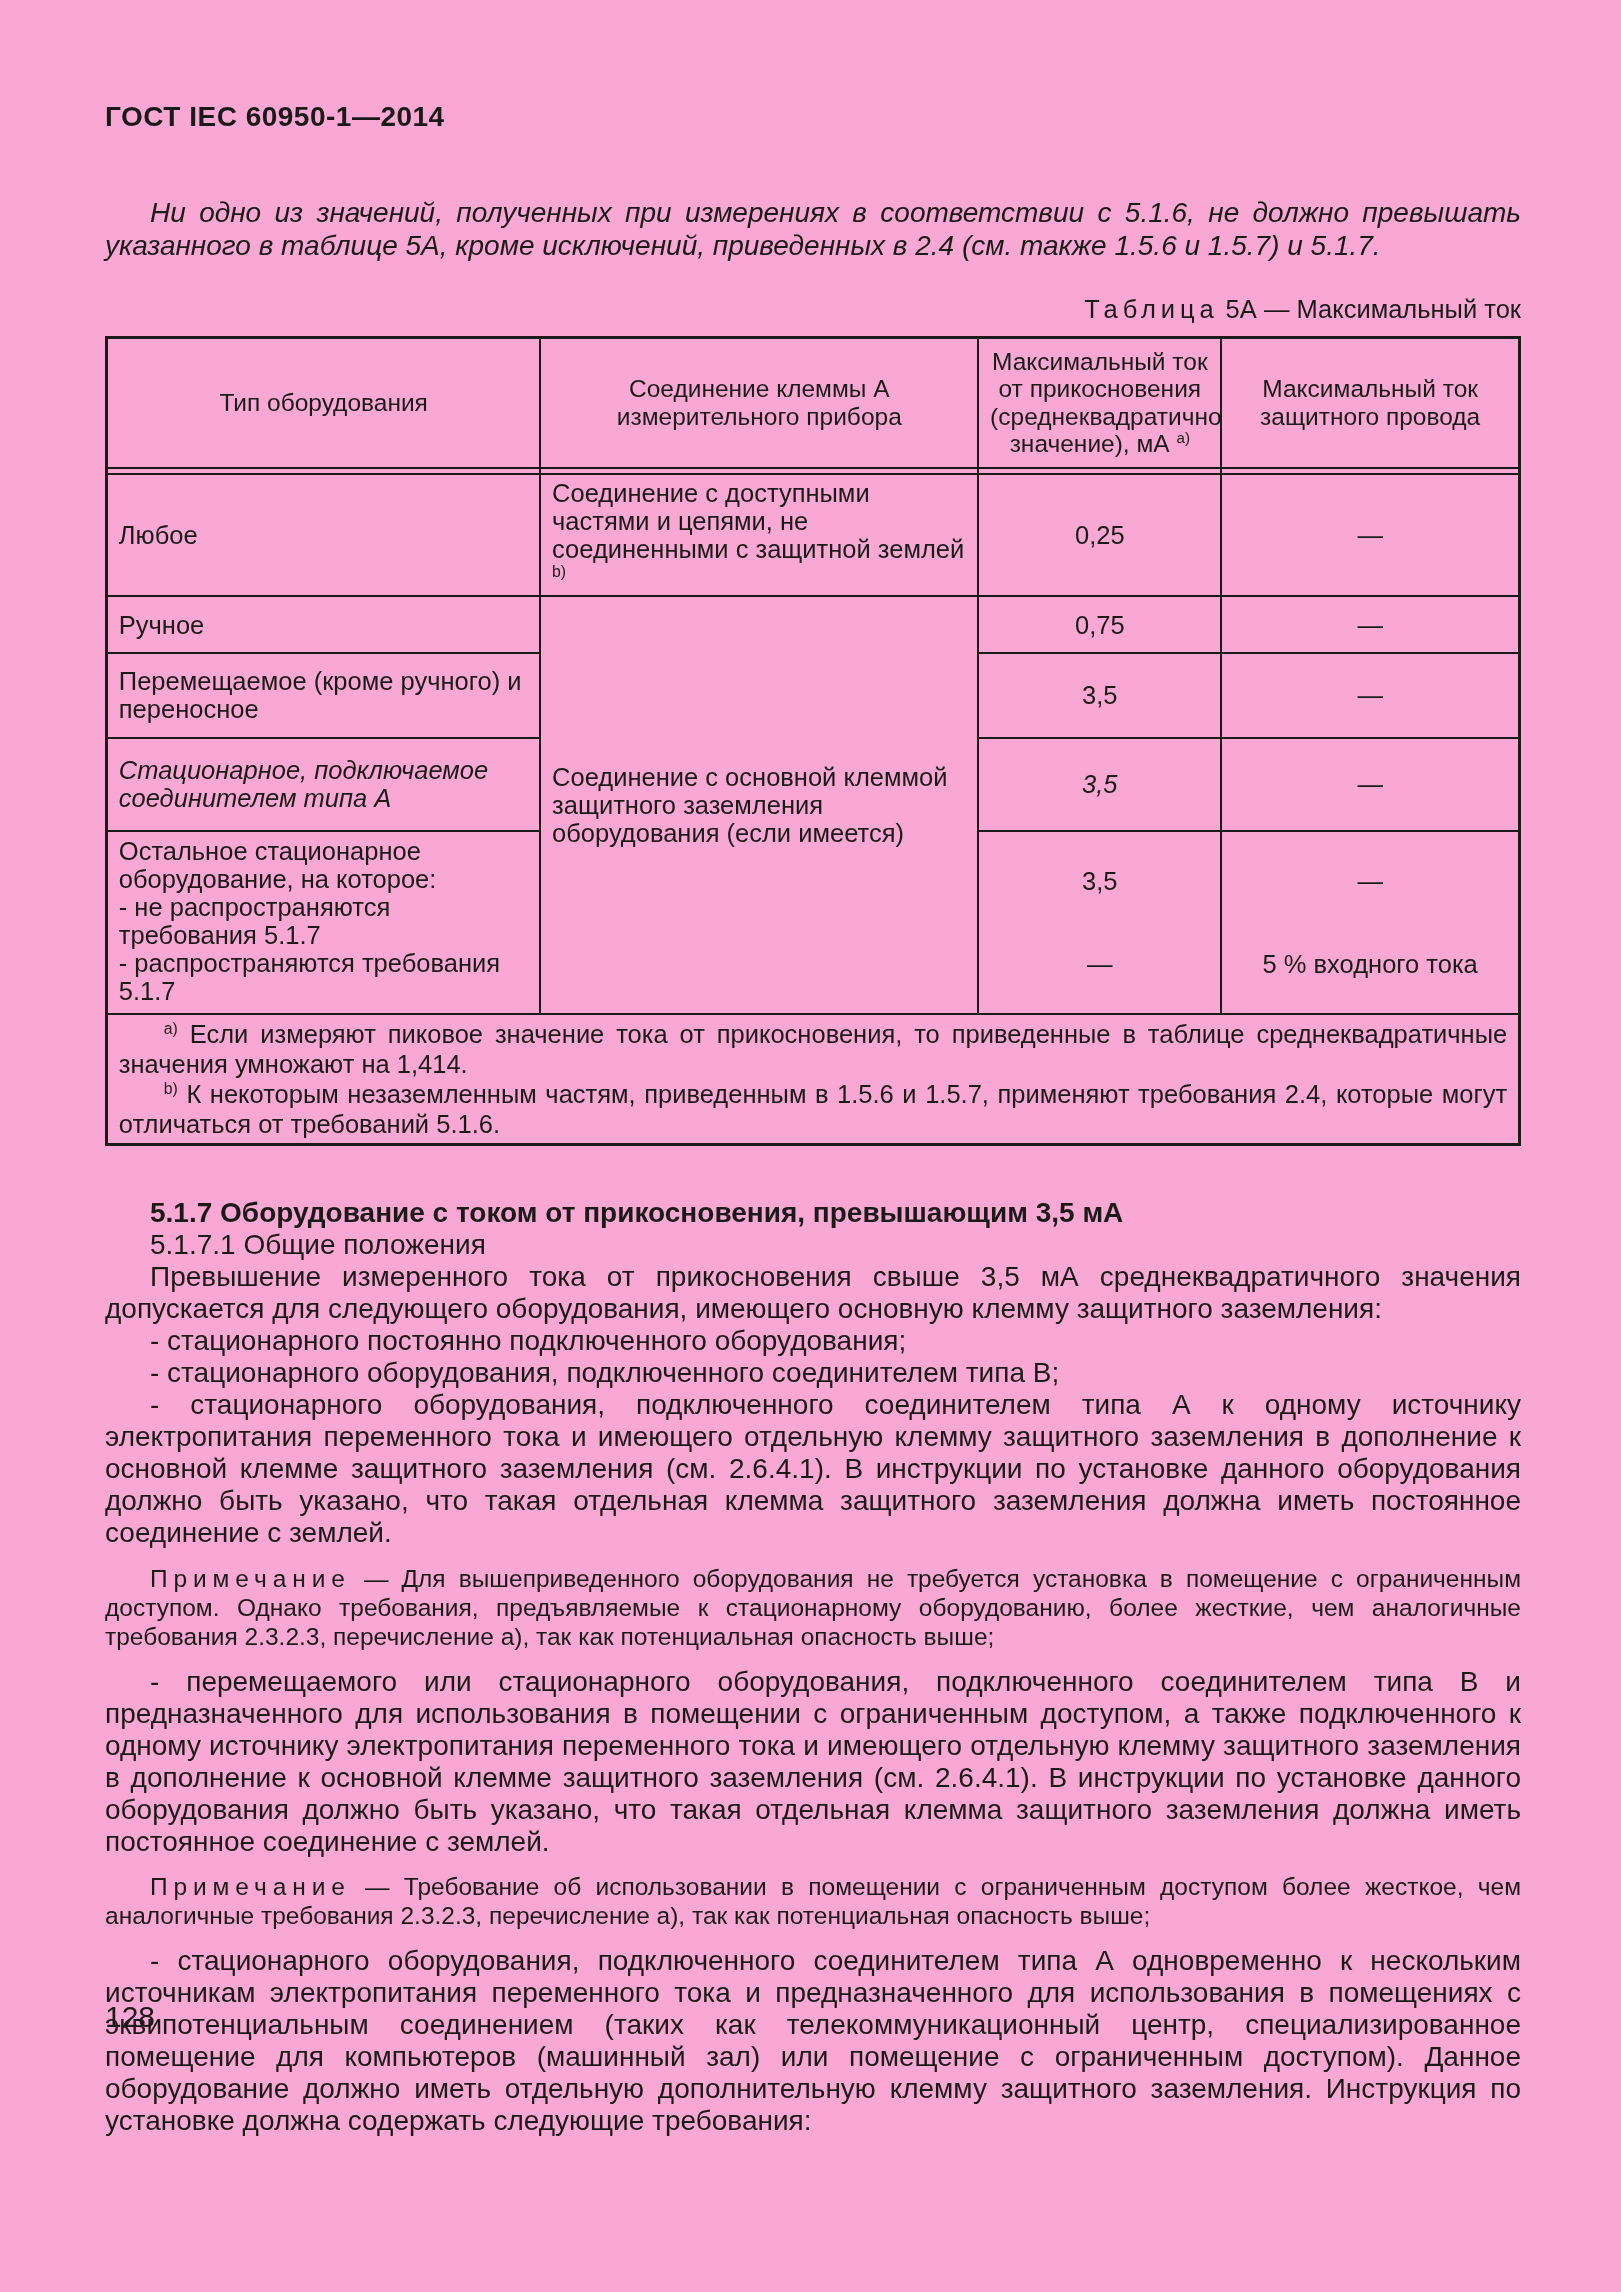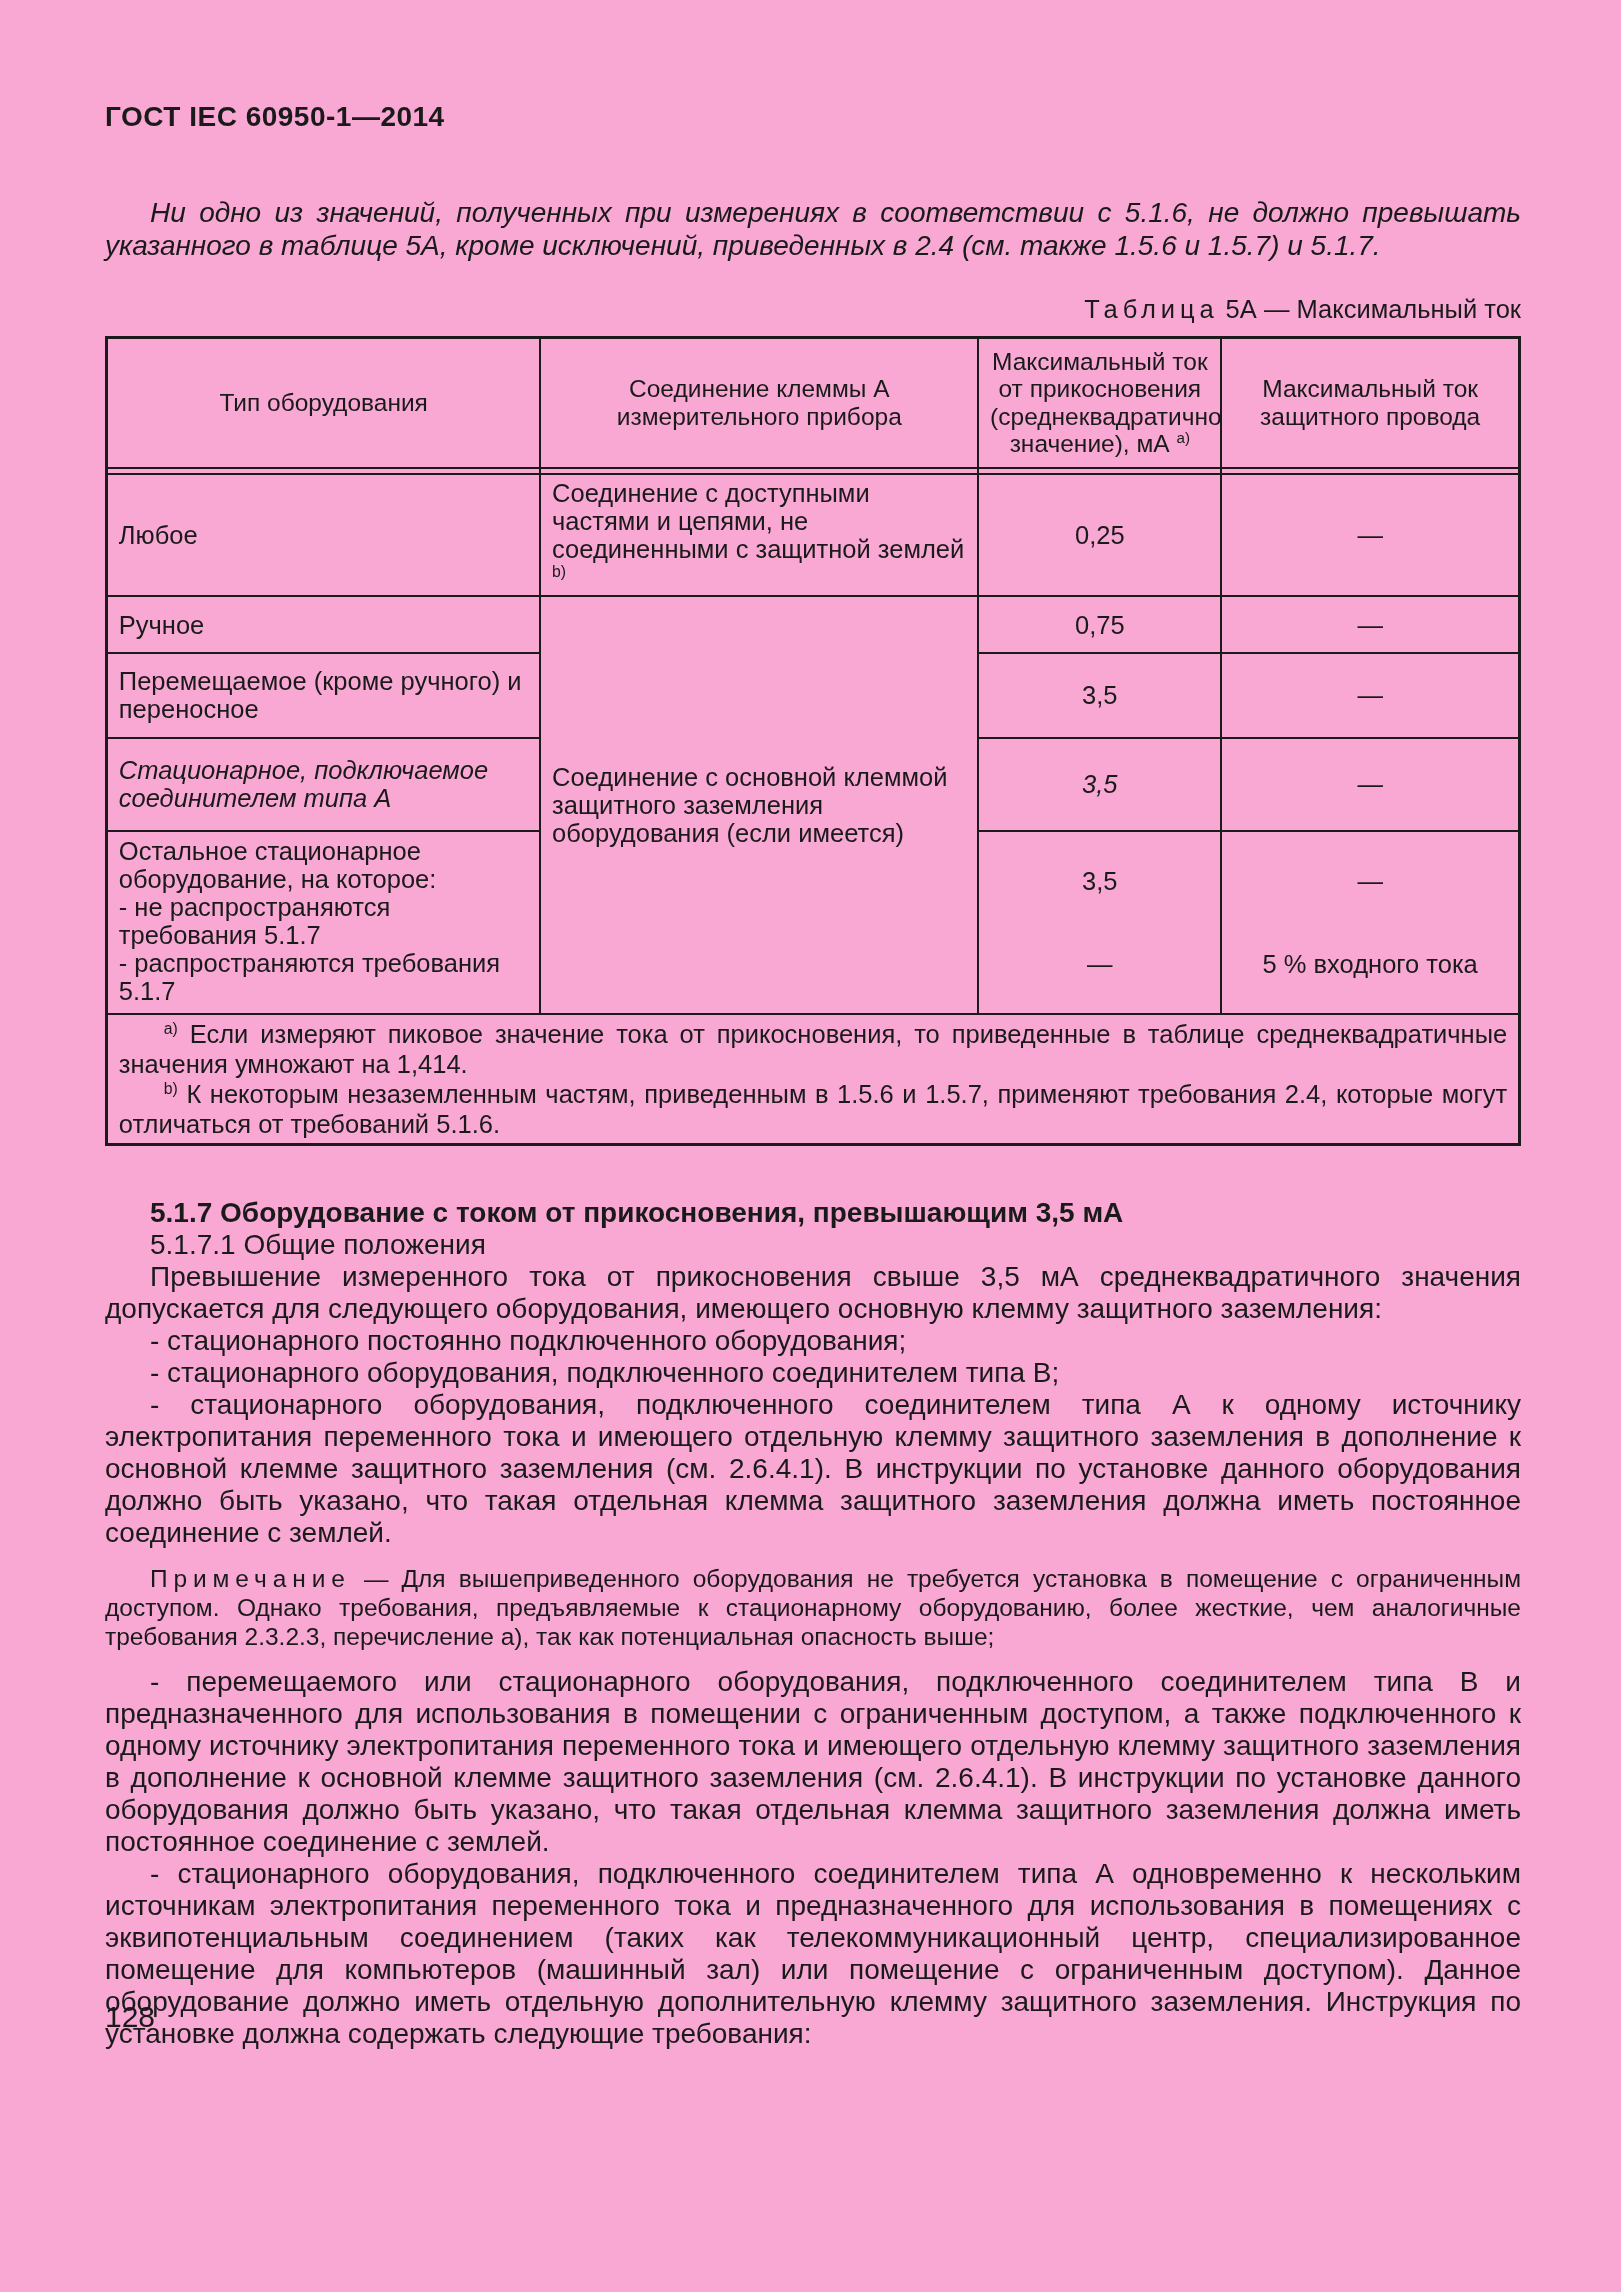--- a/index.html
+++ b/index.html
@@ -156,18 +156,19 @@
   </table>
 
   <p class="section-h">5.1.7 Оборудование с током от прикосновения, превышающим 3,5 мА</p>
   <p class="section-sub">5.1.7.1 Общие положения</p>
   <p class="body">Превышение измеренного тока от прикосновения свыше 3,5 мА среднеквадратичного значения допускается для следующего оборудования, имеющего основную клемму защитного заземления:</p>
   <p class="body">- стационарного постоянно подключенного оборудования;</p>
   <p class="body">- стационарного оборудования, подключенного соединителем типа В;</p>
   <p class="body">- стационарного оборудования, подключенного соединителем типа А к одному источнику электропитания переменного тока и имеющего отдельную клемму защитного заземления в дополнение к основной клемме защитного заземления (см. 2.6.4.1). В инструкции по установке данного оборудования должно быть указано, что такая отдельная клемма защитного заземления должна иметь постоянное соединение с землей.</p>
   <p class="note"><span class="note-label">Примечание</span> <span>— Для вышеприведенного оборудования не требуется установка в помещение с ограниченным доступом. Однако требования, предъявляемые к стационарному оборудованию, более жесткие, чем аналогичные требования 2.3.2.3, перечисление а), так как потенциальная опасность выше;</span></p>
   <p class="body">- перемещаемого или стационарного оборудования, подключенного соединителем типа В и предназначенного для использования в помещении с ограниченным доступом, а также подключенного к одному источнику электропитания переменного тока и имеющего отдельную клемму защитного заземления в дополнение к основной клемме защитного заземления (см. 2.6.4.1). В инструкции по установке данного оборудования должно быть указано, что такая отдельная клемма защитного заземления должна иметь постоянное соединение с землей.</p>
+  <p class="note"><span class="note-label">Примечание</span> <span>— Требование об использовании в помещении с ограниченным доступом более жесткое, чем аналогичные требования 2.3.2.3, перечисление а), так как потенциальная опасность выше;</span></p>
   <p class="body">- стационарного оборудования, подключенного соединителем типа А одновременно к нескольким источникам электропитания переменного тока и предназначенного для использования в помещениях с эквипотенциальным соединением (таких как телекоммуникационный центр, специализированное помещение для компьютеров (машинный зал) или помещение с ограниченным доступом). Данное оборудование должно иметь отдельную дополнительную клемму защитного заземления. Инструкция по установке должна содержать следующие требования:</p>
 
   <div class="page-number">128</div>
 
 </div>
 
 
 </body></html>

